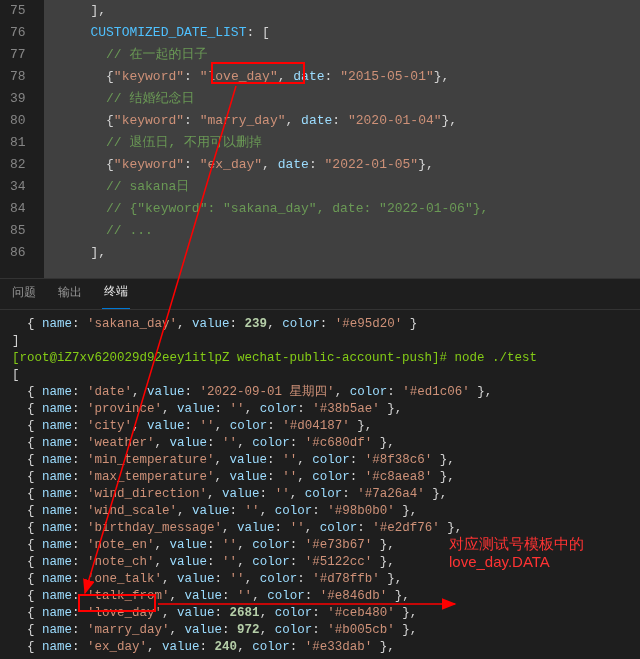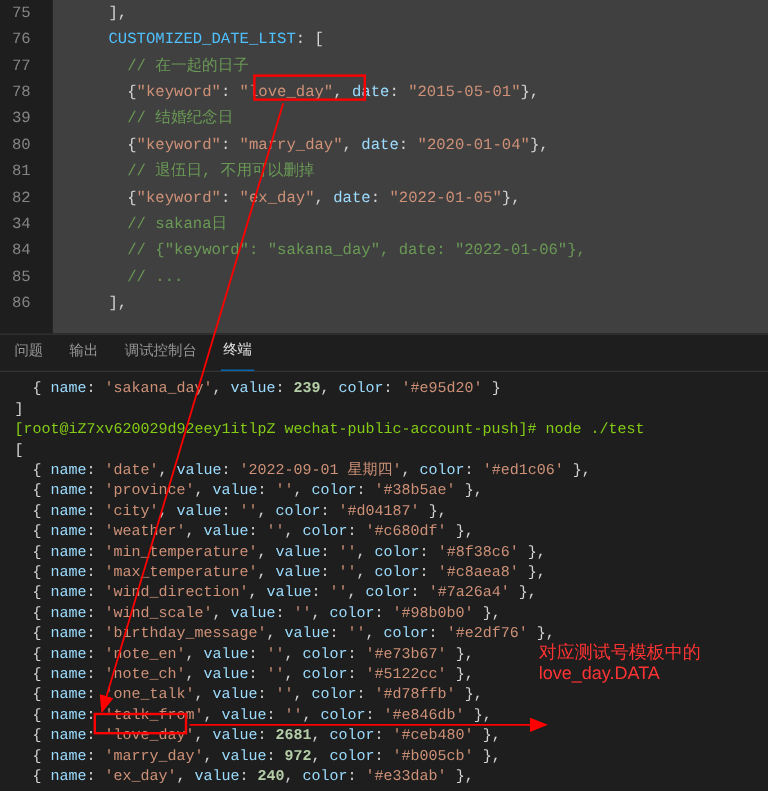--- a/index.html
+++ b/index.html
@@ -122,21 +122,20 @@
       <div class="gutter-line">84</div>
       <div class="gutter-line">85</div>
       <div class="gutter-line">86</div>
     </div>
   <div class="code" id="code"><div class="code-line">&nbsp;&nbsp;&nbsp;&nbsp;&nbsp;&nbsp;<span class="tok-punct">],</span></div><div class="code-line">&nbsp;&nbsp;&nbsp;&nbsp;&nbsp;&nbsp;<span class="tok-const">CUSTOMIZED_DATE_LIST</span><span class="tok-punct">: [</span></div><div class="code-line">&nbsp;&nbsp;&nbsp;&nbsp;&nbsp;&nbsp;&nbsp;&nbsp;<span class="tok-comment">// 在一起的日子</span></div><div class="code-line">&nbsp;&nbsp;&nbsp;&nbsp;&nbsp;&nbsp;&nbsp;&nbsp;<span class="tok-punct">{</span><span class="tok-str">"keyword"</span><span class="tok-punct">: </span><span class="tok-str">"love_day"</span><span class="tok-punct">, </span><span class="tok-prop">date</span><span class="tok-punct">: </span><span class="tok-str">"2015-05-01"</span><span class="tok-punct">},</span></div><div class="code-line">&nbsp;&nbsp;&nbsp;&nbsp;&nbsp;&nbsp;&nbsp;&nbsp;<span class="tok-comment">// 结婚纪念日</span></div><div class="code-line">&nbsp;&nbsp;&nbsp;&nbsp;&nbsp;&nbsp;&nbsp;&nbsp;<span class="tok-punct">{</span><span class="tok-str">"keyword"</span><span class="tok-punct">: </span><span class="tok-str">"marry_day"</span><span class="tok-punct">, </span><span class="tok-prop">date</span><span class="tok-punct">: </span><span class="tok-str">"2020-01-04"</span><span class="tok-punct">},</span></div><div class="code-line">&nbsp;&nbsp;&nbsp;&nbsp;&nbsp;&nbsp;&nbsp;&nbsp;<span class="tok-comment">// 退伍日, 不用可以删掉</span></div><div class="code-line">&nbsp;&nbsp;&nbsp;&nbsp;&nbsp;&nbsp;&nbsp;&nbsp;<span class="tok-punct">{</span><span class="tok-str">"keyword"</span><span class="tok-punct">: </span><span class="tok-str">"ex_day"</span><span class="tok-punct">, </span><span class="tok-prop">date</span><span class="tok-punct">: </span><span class="tok-str">"2022-01-05"</span><span class="tok-punct">},</span></div><div class="code-line">&nbsp;&nbsp;&nbsp;&nbsp;&nbsp;&nbsp;&nbsp;&nbsp;<span class="tok-comment">// sakana日</span></div><div class="code-line">&nbsp;&nbsp;&nbsp;&nbsp;&nbsp;&nbsp;&nbsp;&nbsp;<span class="tok-comment">// {"keyword": "sakana_day", date: "2022-01-06"},</span></div><div class="code-line">&nbsp;&nbsp;&nbsp;&nbsp;&nbsp;&nbsp;&nbsp;&nbsp;<span class="tok-comment">// ...</span></div><div class="code-line">&nbsp;&nbsp;&nbsp;&nbsp;&nbsp;&nbsp;<span class="tok-punct">],</span></div></div>
 </div>
 
 <div class="panel-tabs">
   <div class="tab">问题</div>
   <div class="tab">输出</div>
-  <div class="tab">调试控制台</div>
   <div class="tab active">终端</div>
 </div>
 
 <div class="terminal" id="terminal"><div class="term-line"><span class="t-punct">  { </span><span class="t-prop">name</span><span class="t-punct">: </span><span class="t-str">'sakana_day'</span><span class="t-punct">, </span><span class="t-prop">value</span><span class="t-punct">: </span><span class="t-num">239</span><span class="t-punct">, </span><span class="t-prop">color</span><span class="t-punct">: </span><span class="t-str">'#e95d20'</span><span class="t-punct"> }</span></div><div class="term-line"><span class="t-punct">]</span></div><div class="term-line"><span class="t-prompt">[root@iZ7xv620029d92eey1itlpZ wechat-public-account-push]# node ./test</span></div><div class="term-line"><span class="t-punct">[</span></div><div class="term-line"><span class="t-punct">  { </span><span class="t-prop">name</span><span class="t-punct">: </span><span class="t-str">'date'</span><span class="t-punct">, </span><span class="t-prop">value</span><span class="t-punct">: </span><span class="t-str">'2022-09-01 星期四'</span><span class="t-punct">, </span><span class="t-prop">color</span><span class="t-punct">: </span><span class="t-str">'#ed1c06'</span><span class="t-punct"> },</span></div><div class="term-line"><span class="t-punct">  { </span><span class="t-prop">name</span><span class="t-punct">: </span><span class="t-str">'province'</span><span class="t-punct">, </span><span class="t-prop">value</span><span class="t-punct">: </span><span class="t-str">''</span><span class="t-punct">, </span><span class="t-prop">color</span><span class="t-punct">: </span><span class="t-str">'#38b5ae'</span><span class="t-punct"> },</span></div><div class="term-line"><span class="t-punct">  { </span><span class="t-prop">name</span><span class="t-punct">: </span><span class="t-str">'city'</span><span class="t-punct">, </span><span class="t-prop">value</span><span class="t-punct">: </span><span class="t-str">''</span><span class="t-punct">, </span><span class="t-prop">color</span><span class="t-punct">: </span><span class="t-str">'#d04187'</span><span class="t-punct"> },</span></div><div class="term-line"><span class="t-punct">  { </span><span class="t-prop">name</span><span class="t-punct">: </span><span class="t-str">'weather'</span><span class="t-punct">, </span><span class="t-prop">value</span><span class="t-punct">: </span><span class="t-str">''</span><span class="t-punct">, </span><span class="t-prop">color</span><span class="t-punct">: </span><span class="t-str">'#c680df'</span><span class="t-punct"> },</span></div><div class="term-line"><span class="t-punct">  { </span><span class="t-prop">name</span><span class="t-punct">: </span><span class="t-str">'min_temperature'</span><span class="t-punct">, </span><span class="t-prop">value</span><span class="t-punct">: </span><span class="t-str">''</span><span class="t-punct">, </span><span class="t-prop">color</span><span class="t-punct">: </span><span class="t-str">'#8f38c6'</span><span class="t-punct"> },</span></div><div class="term-line"><span class="t-punct">  { </span><span class="t-prop">name</span><span class="t-punct">: </span><span class="t-str">'max_temperature'</span><span class="t-punct">, </span><span class="t-prop">value</span><span class="t-punct">: </span><span class="t-str">''</span><span class="t-punct">, </span><span class="t-prop">color</span><span class="t-punct">: </span><span class="t-str">'#c8aea8'</span><span class="t-punct"> },</span></div><div class="term-line"><span class="t-punct">  { </span><span class="t-prop">name</span><span class="t-punct">: </span><span class="t-str">'wind_direction'</span><span class="t-punct">, </span><span class="t-prop">value</span><span class="t-punct">: </span><span class="t-str">''</span><span class="t-punct">, </span><span class="t-prop">color</span><span class="t-punct">: </span><span class="t-str">'#7a26a4'</span><span class="t-punct"> },</span></div><div class="term-line"><span class="t-punct">  { </span><span class="t-prop">name</span><span class="t-punct">: </span><span class="t-str">'wind_scale'</span><span class="t-punct">, </span><span class="t-prop">value</span><span class="t-punct">: </span><span class="t-str">''</span><span class="t-punct">, </span><span class="t-prop">color</span><span class="t-punct">: </span><span class="t-str">'#98b0b0'</span><span class="t-punct"> },</span></div><div class="term-line"><span class="t-punct">  { </span><span class="t-prop">name</span><span class="t-punct">: </span><span class="t-str">'birthday_message'</span><span class="t-punct">, </span><span class="t-prop">value</span><span class="t-punct">: </span><span class="t-str">''</span><span class="t-punct">, </span><span class="t-prop">color</span><span class="t-punct">: </span><span class="t-str">'#e2df76'</span><span class="t-punct"> },</span></div><div class="term-line"><span class="t-punct">  { </span><span class="t-prop">name</span><span class="t-punct">: </span><span class="t-str">'note_en'</span><span class="t-punct">, </span><span class="t-prop">value</span><span class="t-punct">: </span><span class="t-str">''</span><span class="t-punct">, </span><span class="t-prop">color</span><span class="t-punct">: </span><span class="t-str">'#e73b67'</span><span class="t-punct"> },</span></div><div class="term-line"><span class="t-punct">  { </span><span class="t-prop">name</span><span class="t-punct">: </span><span class="t-str">'note_ch'</span><span class="t-punct">, </span><span class="t-prop">value</span><span class="t-punct">: </span><span class="t-str">''</span><span class="t-punct">, </span><span class="t-prop">color</span><span class="t-punct">: </span><span class="t-str">'#5122cc'</span><span class="t-punct"> },</span></div><div class="term-line"><span class="t-punct">  { </span><span class="t-prop">name</span><span class="t-punct">: </span><span class="t-str">'one_talk'</span><span class="t-punct">, </span><span class="t-prop">value</span><span class="t-punct">: </span><span class="t-str">''</span><span class="t-punct">, </span><span class="t-prop">color</span><span class="t-punct">: </span><span class="t-str">'#d78ffb'</span><span class="t-punct"> },</span></div><div class="term-line"><span class="t-punct">  { </span><span class="t-prop">name</span><span class="t-punct">: </span><span class="t-str">'talk_from'</span><span class="t-punct">, </span><span class="t-prop">value</span><span class="t-punct">: </span><span class="t-str">''</span><span class="t-punct">, </span><span class="t-prop">color</span><span class="t-punct">: </span><span class="t-str">'#e846db'</span><span class="t-punct"> },</span></div><div class="term-line"><span class="t-punct">  { </span><span class="t-prop">name</span><span class="t-punct">: </span><span class="t-str">'love_day'</span><span class="t-punct">, </span><span class="t-prop">value</span><span class="t-punct">: </span><span class="t-num">2681</span><span class="t-punct">, </span><span class="t-prop">color</span><span class="t-punct">: </span><span class="t-str">'#ceb480'</span><span class="t-punct"> },</span></div><div class="term-line"><span class="t-punct">  { </span><span class="t-prop">name</span><span class="t-punct">: </span><span class="t-str">'marry_day'</span><span class="t-punct">, </span><span class="t-prop">value</span><span class="t-punct">: </span><span class="t-num">972</span><span class="t-punct">, </span><span class="t-prop">color</span><span class="t-punct">: </span><span class="t-str">'#b005cb'</span><span class="t-punct"> },</span></div><div class="term-line"><span class="t-punct">  { </span><span class="t-prop">name</span><span class="t-punct">: </span><span class="t-str">'ex_day'</span><span class="t-punct">, </span><span class="t-prop">value</span><span class="t-punct">: </span><span class="t-num">240</span><span class="t-punct">, </span><span class="t-prop">color</span><span class="t-punct">: </span><span class="t-str">'#e33dab'</span><span class="t-punct"> },</span></div></div>
 
 <div class="highlight-box-1" style="left:211px; top:62px; width:94px; height:22px;"></div>
 <div class="highlight-box-1" style="left:78px; top:594px; width:78px; height:18px;"></div>
 
 <svg class="overlay">
   <defs>

